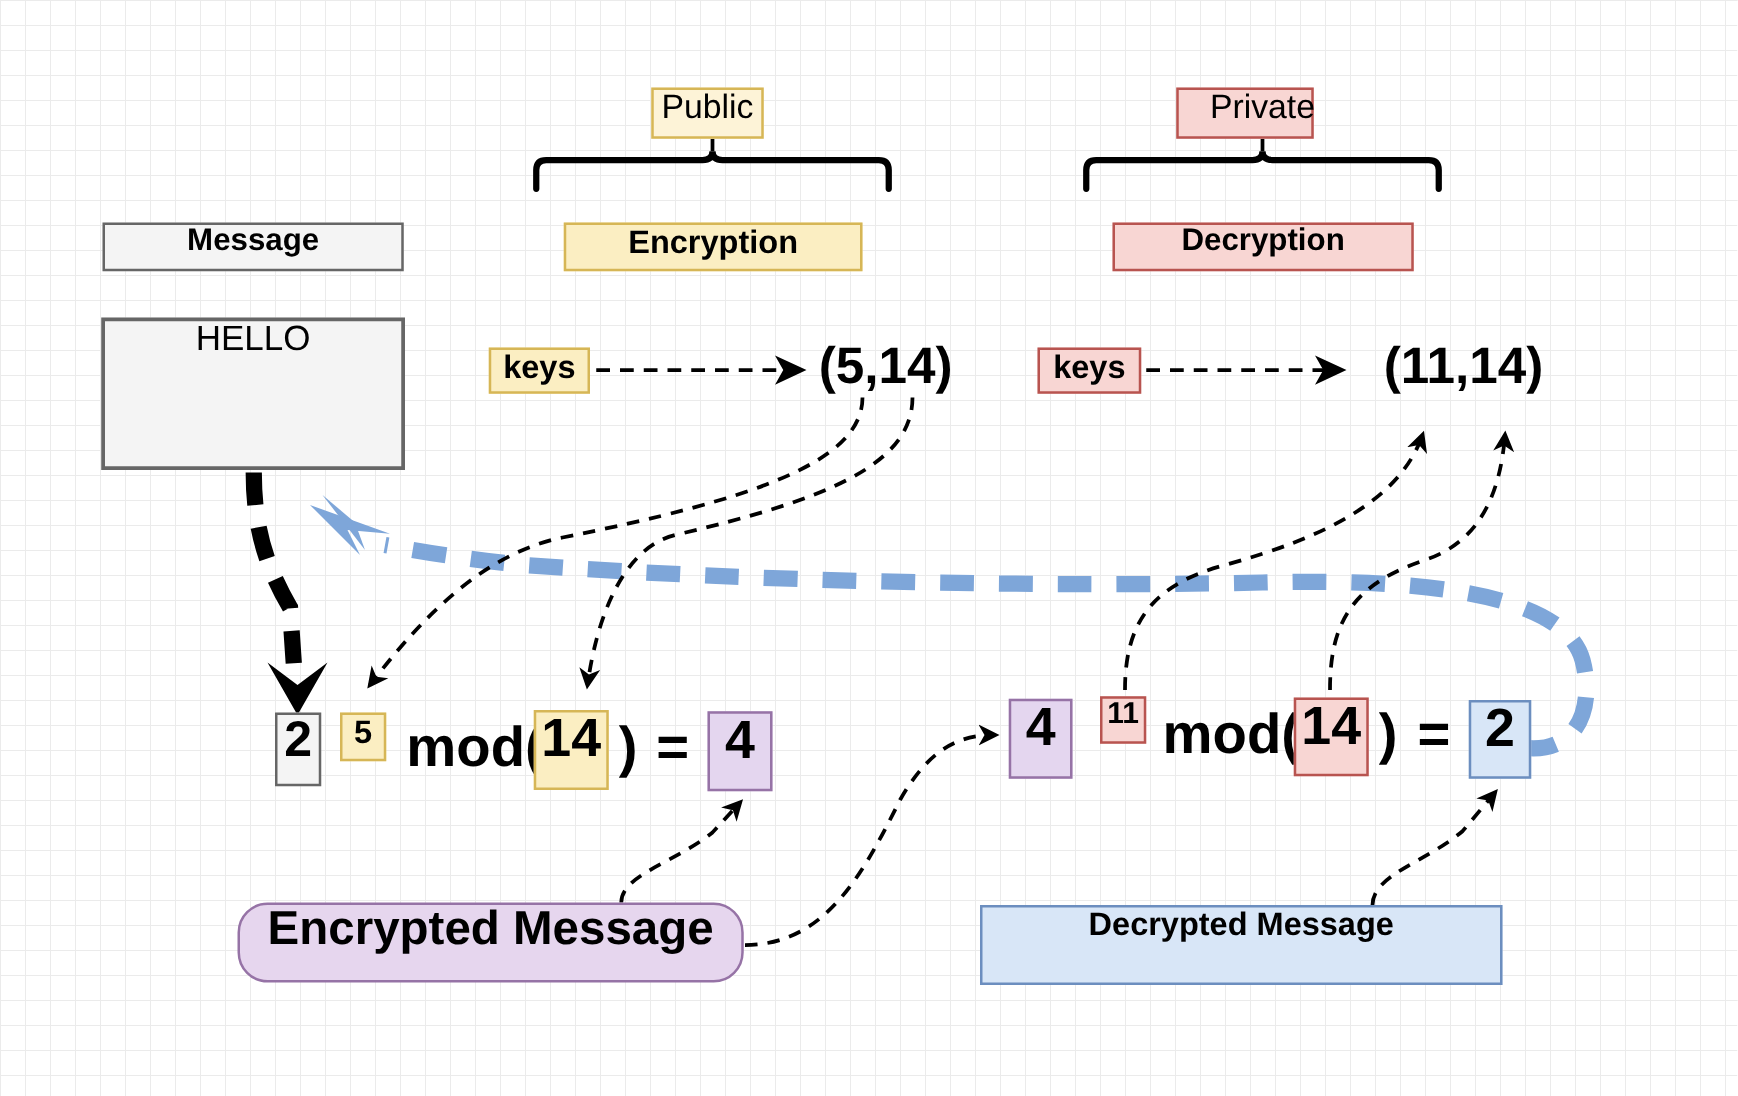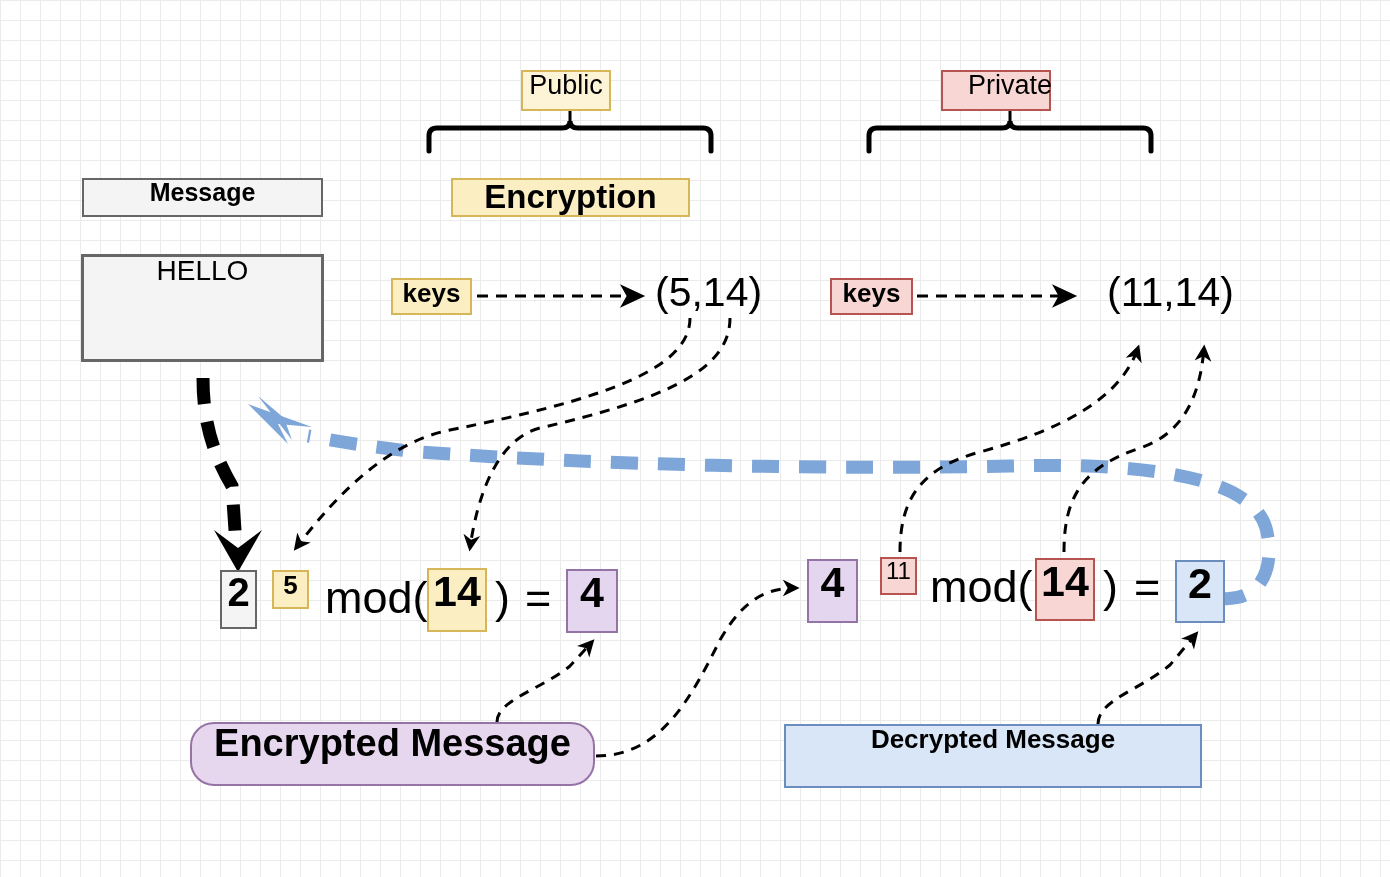--- a/index.html
+++ b/index.html
@@ -85,21 +85,21 @@
   .blue-box {
     background: #d8e6f7;
     border: 2px solid #6c8ebf;
     color: #000000;
   }
 
   .lbl-bold { font-weight: bold; }
   .plain-text {
     position: absolute;
     color: #000000;
-    font-weight: normal;
+    font-weight: bold;
     line-height: 1;
     white-space: nowrap;
     display: flex;
     align-items: center;
   }
 </style>
 </head>
 <body>
 
 <div id="canvas">
@@ -167,26 +167,29 @@
   </div>
 
   <div class="node red-light" style="left:941px; top:70px; width:110px; height:41px; font-size:27px;padding-left:28px;">
     <span>Private</span>
   </div>
 
   <div class="node grey-thin lbl-bold" style="left:82px; top:178px; width:241px; height:39px; font-size:25px;">
     <span>Message</span>
   </div>
 
-  <div class="node yellow-mid lbl-bold" style="left:451px; top:178px; width:239px; height:39px; font-size:33px;">
+  <div class="node yellow-mid lbl-bold" style="left:451px; top:178px; width:239px; height:39px; font-size:26px;">
     <span>Encryption</span>
   </div>
 
-
-  <div class="node grey-box" style="left:81px; top:254px; width:243px; height:108px; font-size:28px;">
+  <div class="node red-light lbl-bold" style="left:890px; top:178px; width:241px; height:39px; font-size:25px;">
+    <span>Decryption</span>
+  </div>
+
+  <div class="node grey-box" style="left:81px; top:254px; width:243px; height:122px; font-size:28px;">
     <span>HELLO</span>
   </div>
 
   <div class="node yellow-mid lbl-bold" style="left:391px; top:278px; width:81px; height:37px; font-size:26px;">
     <span>keys</span>
   </div>
 
   <div class="node red-light lbl-bold" style="left:830px; top:278px; width:83px; height:37px; font-size:26px;">
     <span>keys</span>
   </div>
@@ -224,21 +227,21 @@
   </div>
 
   <div class="node purple-box" style="left:566px; top:569px; width:52px; height:64px; font-size:43px; font-weight:bold;">
     <span>4</span>
   </div>
 
   <div class="node purple-box" style="left:807px; top:559px; width:51px; height:64px; font-size:43px; font-weight:bold;">
     <span>4</span>
   </div>
 
-  <div class="node red-light" style="left:880px; top:557px; width:37px; height:38px; font-size:24px; font-weight:normal;">
+  <div class="node red-light" style="left:880px; top:557px; width:37px; height:38px; font-size:24px; font-weight:bold;">
     <span>11</span>
   </div>
 
   <div class="plain-text" style="left:930px; top:564px; font-size:45px;">
     <span>mod(</span>
   </div>
 
   <div class="node red-light" style="left:1035px; top:558px; width:60px; height:63px; font-size:43px; font-weight:bold;">
     <span>14</span>
   </div>

